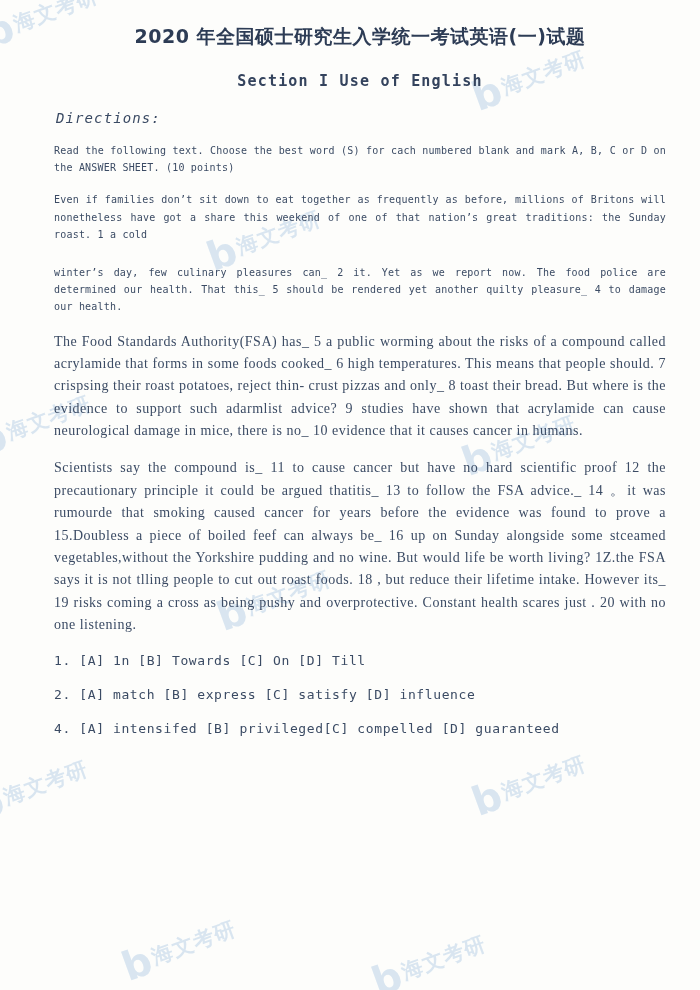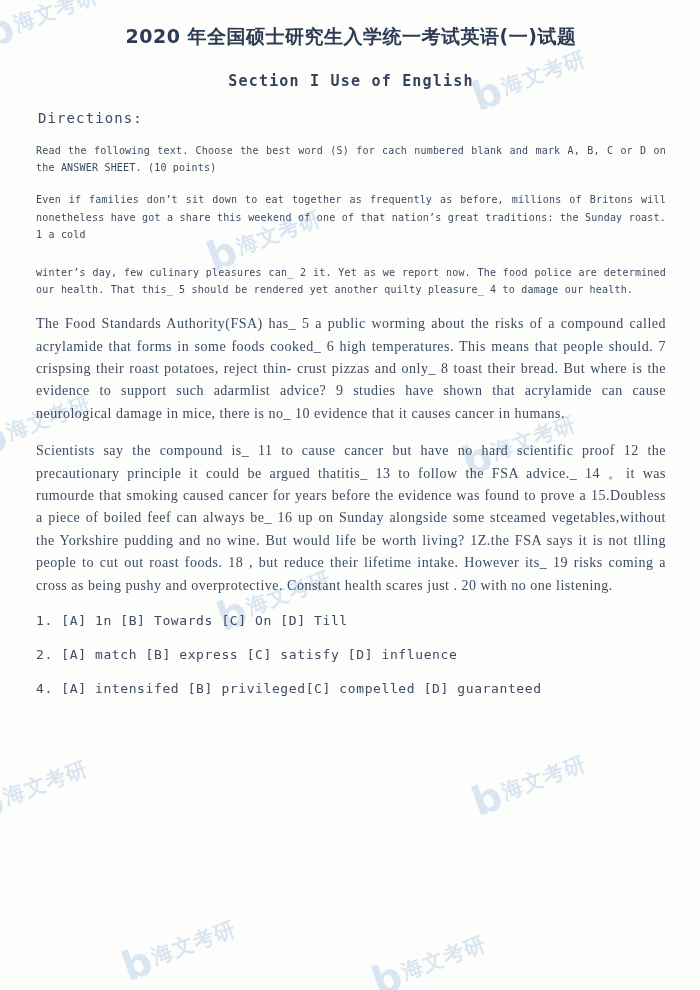--- a/index.html
+++ b/index.html
@@ -11,21 +11,21 @@
     height: 990px;
     background: #fdfdfb;
     font-family: "Liberation Serif", serif;
     color: #3a4a63;
     position: relative;
     overflow: hidden;
   }
   .page {
     position: absolute;
     inset: 0;
-    padding: 18px 34px 0 36px;
+    padding: 18px 34px 0 54px;
     box-sizing: border-box;
     z-index: 2;
   }
   .title {
     text-align: center;
     font-size: 19px;
     font-weight: bold;
     color: #2d3c55;
     letter-spacing: 0.5px;
     margin: 6px 0 22px 0;
@@ -39,20 +39,21 @@
     letter-spacing: 1.2px;
     margin: 0 0 20px 0;
     font-family: "DejaVu Sans Mono", monospace;
   }
   .directions {
     font-size: 14px;
     letter-spacing: 1.1px;
     margin: 0 0 16px 2px;
     font-family: "DejaVu Sans Mono", monospace;
     color: #3a4a63;
+    font-style: italic;
   }
   p.para {
     font-size: 13.5px;
     line-height: 1.62;
     margin: 0 0 15px 0;
     text-align: justify;
     letter-spacing: 0.5px;
     color: #3b4b64;
   }
   p.mono {

